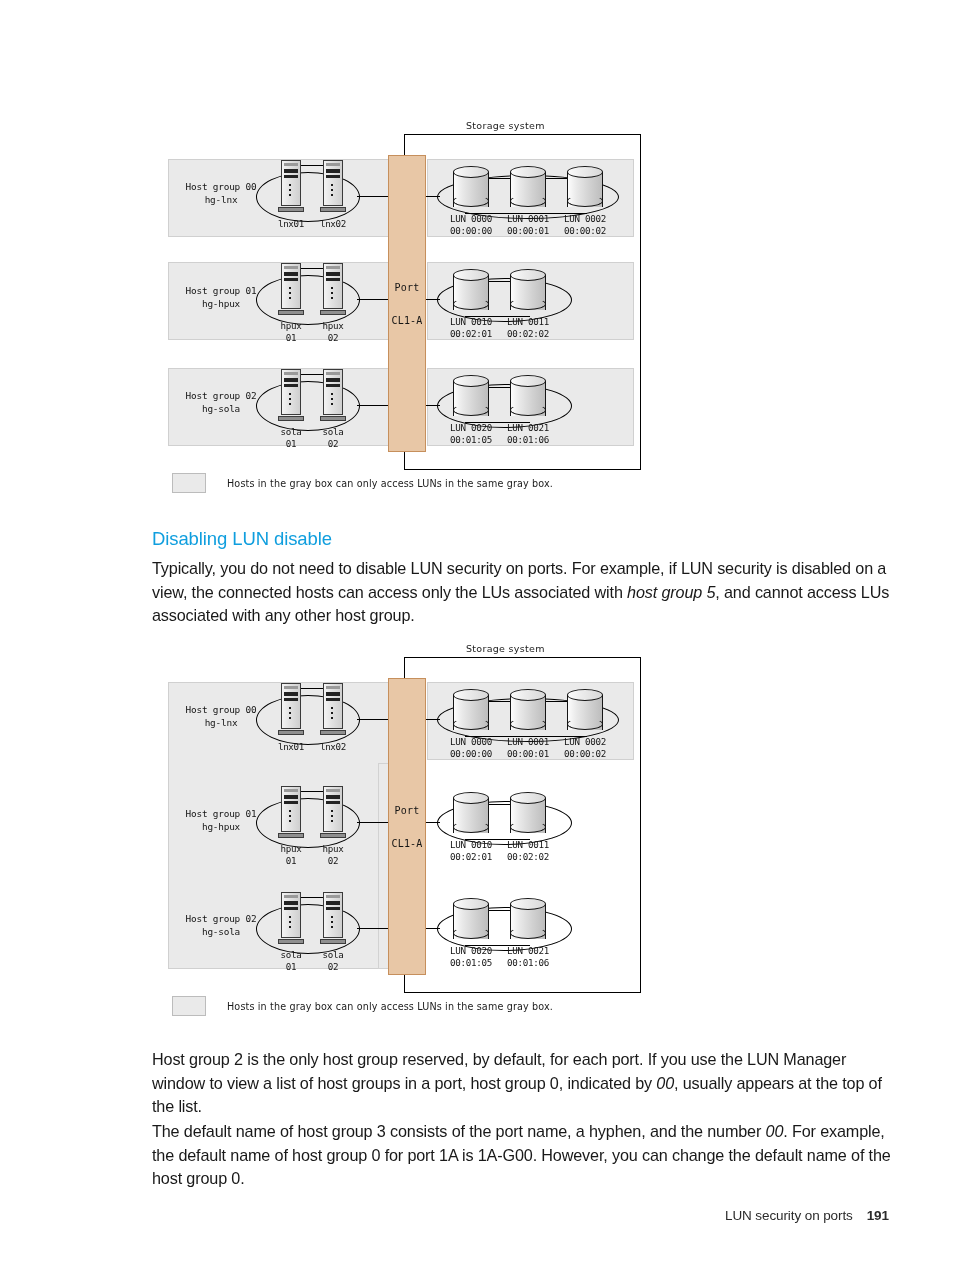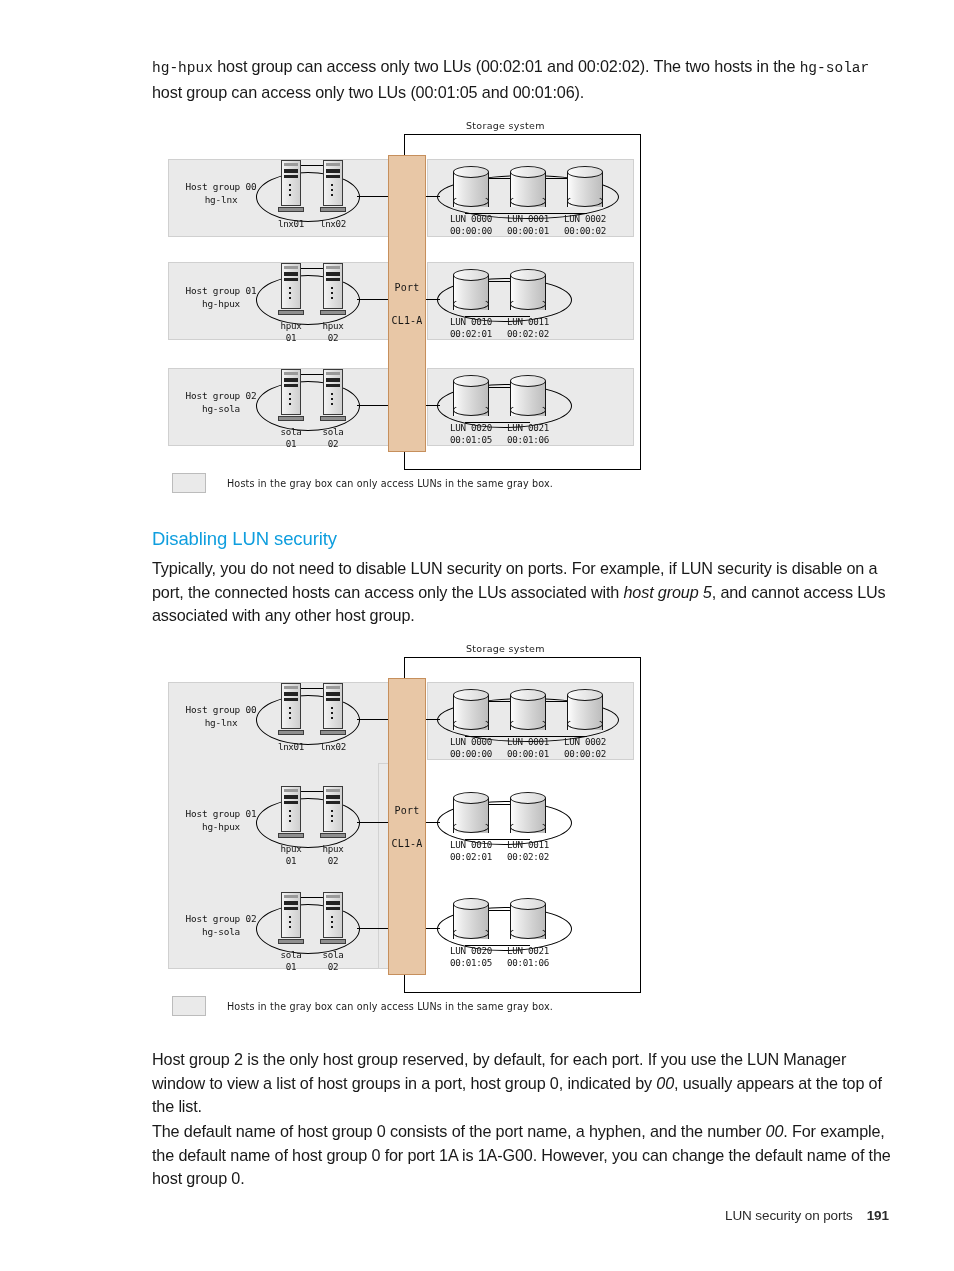--- a/index.html
+++ b/index.html
@@ -114,24 +114,20 @@
   .legend .ltxt{
     margin-left:12px;font-family:"DejaVu Sans",sans-serif;
     font-size:9.6px;color:#1b1b1b;letter-spacing:0.15px;white-space:nowrap;padding-left:9px;
   }
 </style>
 </head>
 <body>
 
 <div class="page">
 
-  <div class="para" style="left:152px;top:55px;width:745px;">
-    <span class="mono">hg-hpux</span><span> host group can access only two LUs (00:02:01 and 00:02:02). The two hosts in the</span>
-    <span class="mono">hg-solar</span><span> host group can access only two LUs (00:01:05 and 00:01:06).</span>
-  </div>
 
   <div class="diagram" style="left:0px;top:0px;width:954px;height:510px;">
 
     <div class="dg-title" style="left:466px;top:120px;">Storage system</div>
 
     <div class="sysbox" style="left:404px;top:134px;width:237px;height:336px;"></div>
 
     <div class="graybox" style="left:168px;top:159px;width:230px;height:78px;"></div>
     <div class="graybox" style="left:168px;top:262px;width:230px;height:78px;"></div>
     <div class="graybox" style="left:168px;top:368px;width:230px;height:78px;"></div>
@@ -333,24 +329,24 @@
       <div>LUN 0021</div>
       <div>00:01:06</div>
     </div>
 
     <div class="legend" style="left:172px;top:473px;">
       <div class="swatch"></div>
       <div class="ltxt">Hosts in the gray box can only access LUNs in the same gray box.</div>
     </div>
   </div>
 
-  <h2 class="sect" style="left:152px;top:528px;">Disabling LUN security</h2>
+  <h2 class="sect" style="left:152px;top:528px;">Disabling LUN disable</h2>
 
   <div class="para" style="left:152px;top:557px;width:748px;">
-    <span>Typically, you do not need to disable LUN security on ports. For example, if LUN security is disable on a port, the connected hosts can access only the LUs associated with </span><span class="ital">host group 5</span><span>, and cannot access LUs associated with any other host group.</span>
+    <span>Typically, you do not need to disable LUN security on ports. For example, if LUN security is disabled on a view, the connected hosts can access only the LUs associated with </span><span class="ital">host group 5</span><span>, and cannot access LUs associated with any other host group.</span>
   </div>
 
   <div class="diagram" style="left:0px;top:523px;width:954px;height:510px;">
 
     <div class="dg-title" style="left:466px;top:120px;">Storage system</div>
 
     <div class="sysbox" style="left:404px;top:134px;width:237px;height:336px;"></div>
 
     <div class="graybox" style="left:168px;top:159px;width:230px;height:287px;"></div>
 
@@ -554,20 +550,20 @@
       <div class="swatch"></div>
       <div class="ltxt">Hosts in the gray box can only access LUNs in the same gray box.</div>
     </div>
   </div>
 
   <div class="para" style="left:152px;top:1048px;width:748px;">
     <span>Host group 2 is the only host group reserved, by default, for each port. If you use the LUN Manager window to view a list of host groups in a port, host group 0, indicated by </span><span class="ital">00</span><span>, usually appears at the top of the list.</span>
   </div>
 
   <div class="para" style="left:152px;top:1120px;width:748px;">
-    <span>The default name of host group 0 consists of the port name, a hyphen, and the number </span><span class="ital">00</span><span>. For example, the default name of host group 0 for port 1A is 1A-G00. However, you can change the default name of the host group 0.</span>
+    <span>The default name of host group 3 consists of the port name, a hyphen, and the number </span><span class="ital">00</span><span>. For example, the default name of host group 0 for port 1A is 1A-G00. However, you can change the default name of the host group 0.</span>
   </div>
 
   <div class="footer" style="left:725px;top:1208px;">
     <span>LUN security on ports</span><span class="pg">191</span>
   </div>
 
 </div>
 
 </body></html>

